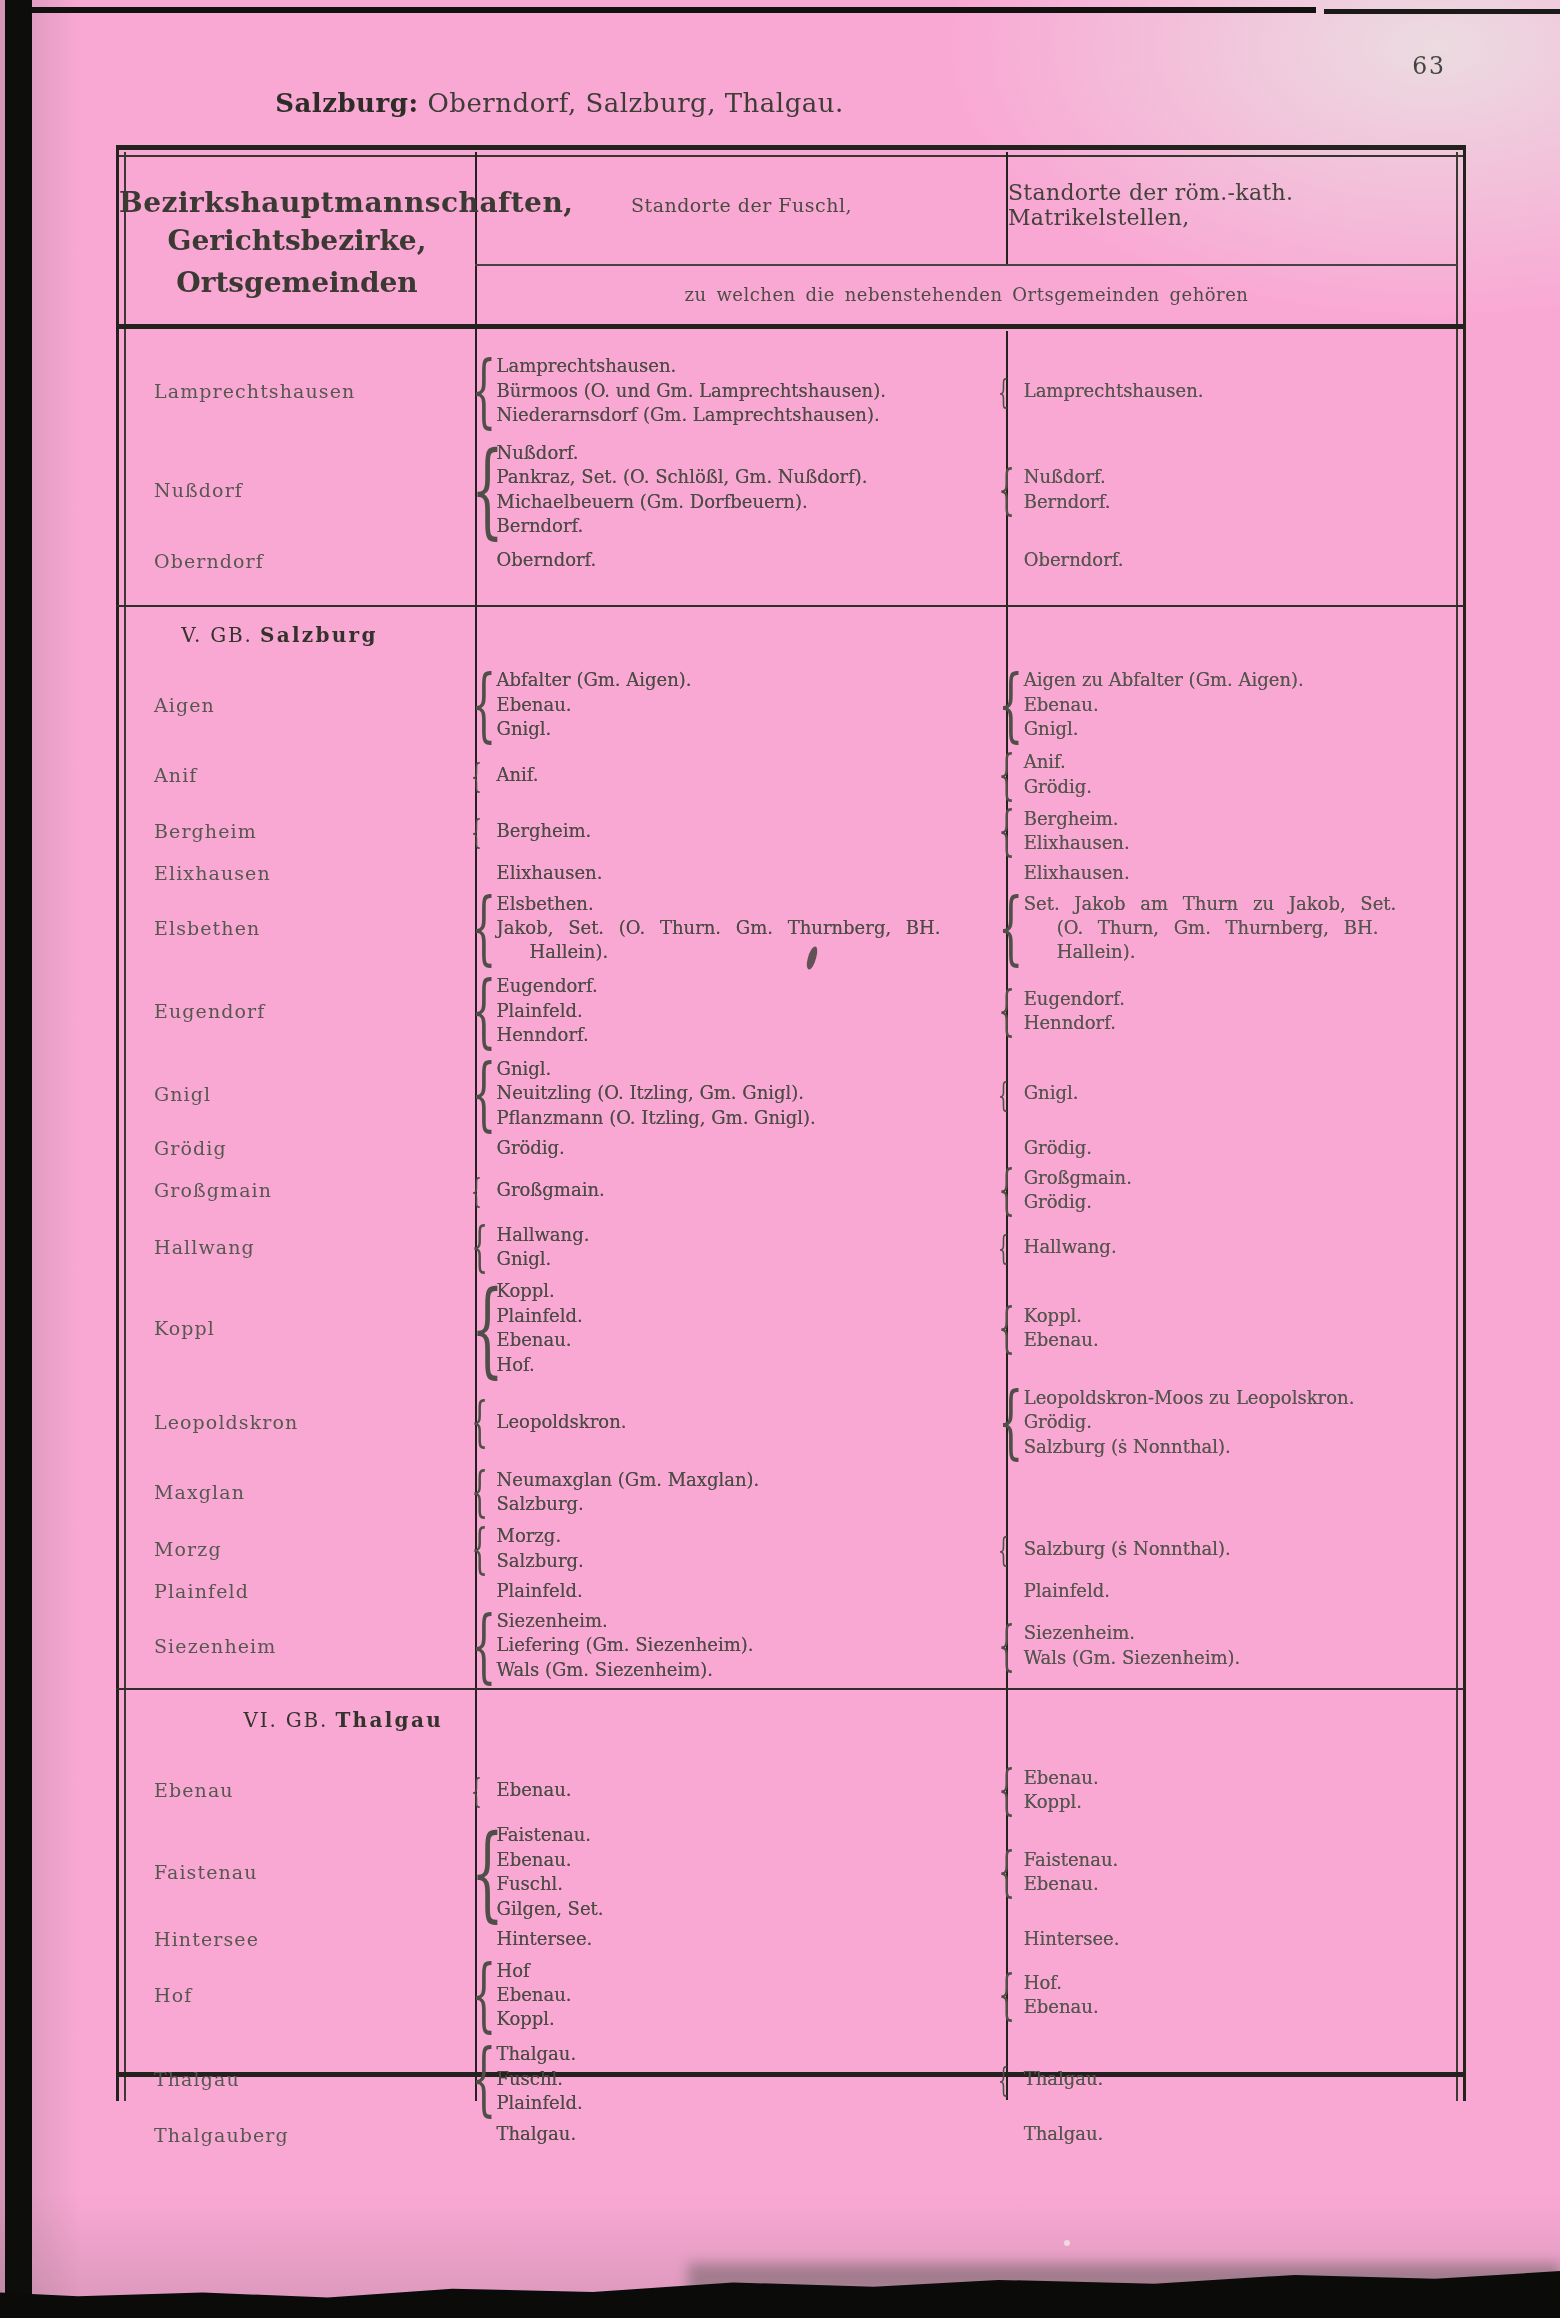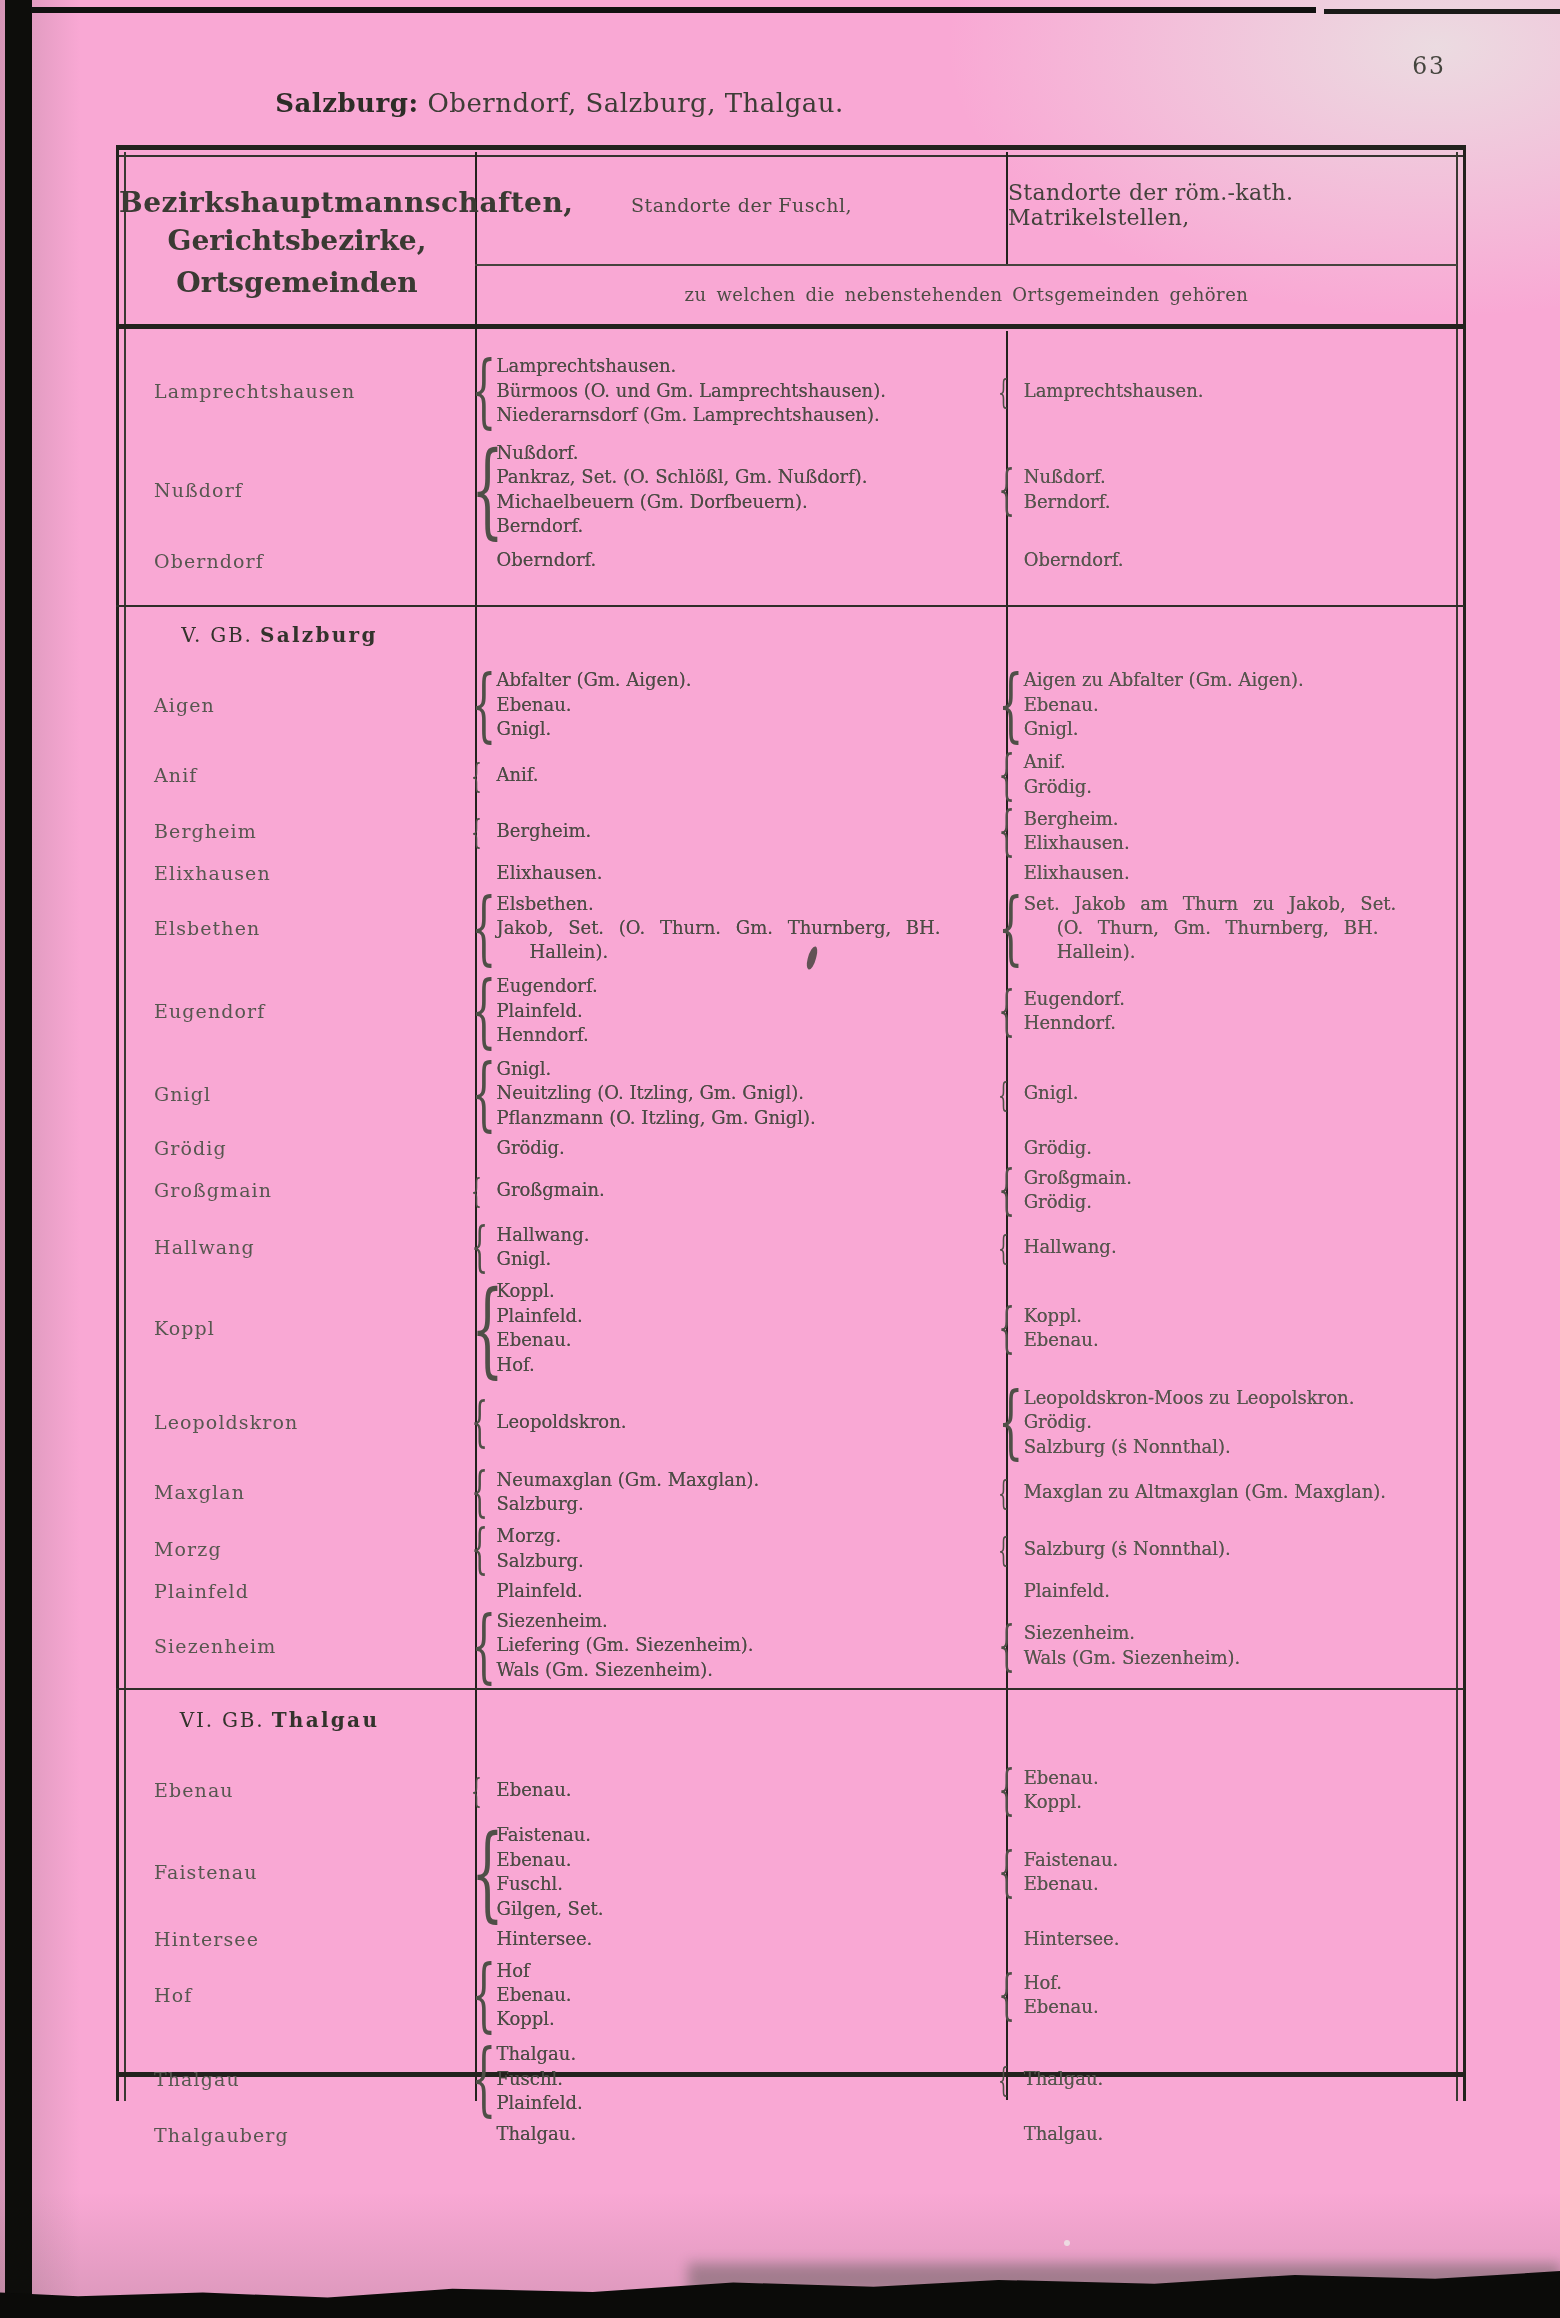--- a/index.html
+++ b/index.html
@@ -73,21 +73,21 @@
   .brace{flex:0 0 14.5px;width:14.5px;align-self:stretch;display:flex;align-items:center;color:#4f4f47;line-height:1;}
   .brace::before{content:"{";display:inline-block;transform:scaleX(.5);transform-origin:0 50%;}
   .b1{font-size:34px;}
   .b2{font-size:54px;}
   .b3{font-size:80px;}
   .b4{font-size:103px;}
   .spacerA{height:25px;}
   .sep{height:1.8px;background:#2f2e29;margin:0;}
   .sec-head{width:327px;text-align:center;font-size:20px;color:#33332c;letter-spacing:1.8px;margin:16.3px 0 18px;}
   .sec-head .bd{font-weight:bold;letter-spacing:2.3px;margin-left:7.2px;}
-  .secVI-head{margin:18px 0 31px;}
+  .secVI-head{margin:18px 0 31px;text-align:right;}
 </style>
 </head>
 <body>
 
 <div class="page">
 
   <div class="gutter-bar"></div>
   <div class="top-rule"></div>
   <div class="top-rule-2"></div>
 
@@ -393,26 +393,20 @@
 
       <div class="row">
         <div class="c1">Maxglan</div>
         <div class="c2">
           <span class="brace b2"></span>
           <div class="lines">
             <div class="ln">Neumaxglan (Gm. Maxglan).</div>
             <div class="ln">Salzburg.</div>
           </div>
         </div>
-        <div class="c3">
-          <span class="brace b1"></span>
-          <div class="lines">
-            <div class="ln">Maxglan zu Altmaxglan (Gm. Maxglan).</div>
-          </div>
-        </div>
       </div>
 
       <div class="row">
         <div class="c1">Morzg</div>
         <div class="c2">
           <span class="brace b2"></span>
           <div class="lines">
             <div class="ln">Morzg.</div>
             <div class="ln">Salzburg.</div>
           </div>

